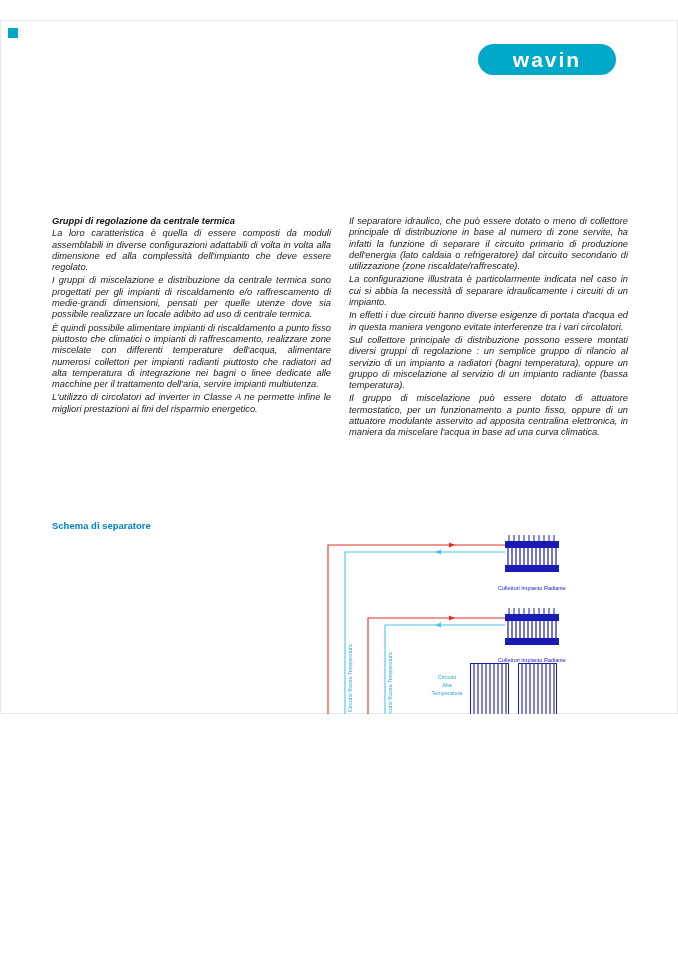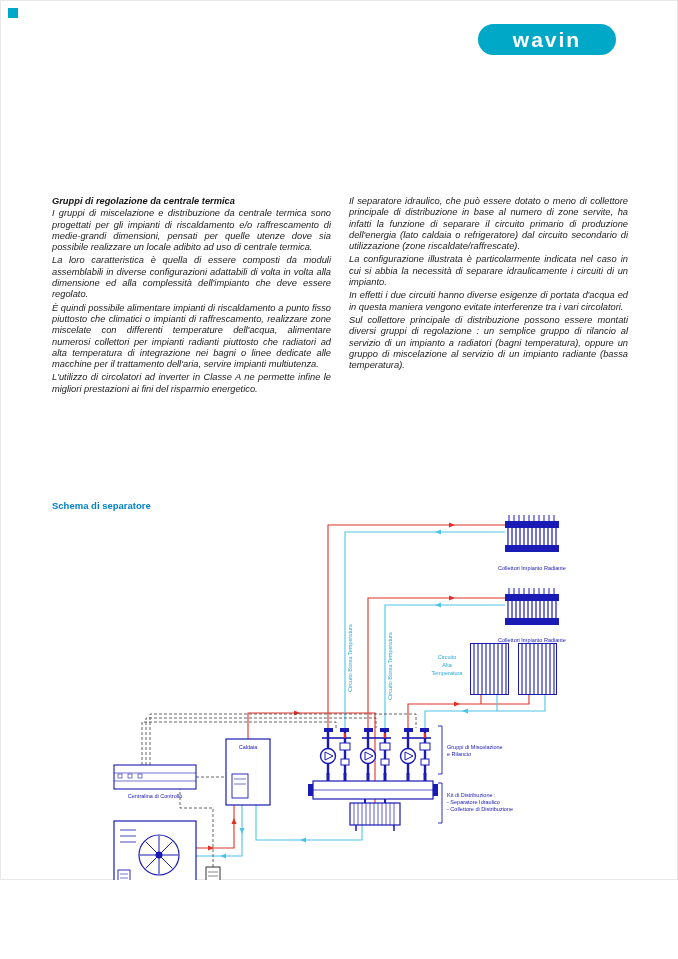--- a/index.html
+++ b/index.html
@@ -1,19 +1,20 @@
 <!DOCTYPE html>
 <html><head>
 <meta charset="utf-8">
 <style>
   html,body { margin:0; padding:0; background:#ffffff; }
   .page {
-    position:relative; width:678px; height:880px; background:#fff;
+    position:relative; width:678px; height:694px; background:#fff;
     font-family:"Liberation Sans", sans-serif; overflow:hidden;
     box-shadow: inset 0 0 0 1px #e8e8e8;
+    margin-top: 20px;
   }
   .corner-mark { position:absolute; width:10px; height:10px; background:#00a8c8; }
   .corner-mark.top { left:8px; top:8px; }
   .corner-mark.bottom { left:8px; top:941px; }
 
   .brand-logo {
     position:absolute; left:478px; top:24px; width:138px; height:31px;
     background:#00a8c8; border-radius:16px;
     display:flex; align-items:center; justify-content:center;
   }
@@ -51,30 +52,31 @@
 
   <div class="corner-mark top"></div>
 
   <div class="brand-logo">
     <span>wavin</span>
   </div>
 
   <div class="columns">
     <div class="col">
       <h3>Gruppi di regolazione da centrale termica</h3>
+      <p>La loro caratteristica è quella di essere composti da moduli assemblabili in diverse configurazioni adattabili di volta in volta alla dimensione ed alla complessità dell'impianto che deve essere regolato.</p>
       <p>I gruppi di miscelazione e distribuzione da centrale termica sono progettati per gli impianti di riscaldamento e/o raffrescamento di medie-grandi dimensioni, pensati per quelle utenze dove sia possibile realizzare un locale adibito ad uso di centrale termica.</p>
-      <p>La loro caratteristica è quella di essere composti da moduli assemblabili in diverse configurazioni adattabili di volta in volta alla dimensione ed alla complessità dell'impianto che deve essere regolato.</p>
       <p>È quindi possibile alimentare impianti di riscaldamento a punto fisso piuttosto che climatici o impianti di raffrescamento, realizzare zone miscelate con differenti temperature dell'acqua, alimentare numerosi collettori per impianti radianti piuttosto che radiatori ad alta temperatura di integrazione nei bagni o linee dedicate alle macchine per il trattamento dell'aria, servire impianti multiutenza.</p>
       <p>L'utilizzo di circolatori ad inverter in Classe A ne permette infine le migliori prestazioni ai fini del risparmio energetico.</p>
     </div>
     <div class="col">
       <p>Il separatore idraulico, che può essere dotato o meno di collettore principale di distribuzione in base al numero di zone servite, ha infatti la funzione di separare il circuito primario di produzione dell'energia (lato caldaia o refrigeratore) dal circuito secondario di utilizzazione (zone riscaldate/raffrescate).</p>
       <p>La configurazione illustrata è particolarmente indicata nel caso in cui si abbia la necessità di separare idraulicamente i circuiti di un impianto.</p>
       <p>In effetti i due circuiti hanno diverse esigenze di portata d'acqua ed in questa maniera vengono evitate interferenze tra i vari circolatori.</p>
       <p>Sul collettore principale di distribuzione possono essere montati diversi gruppi di regolazione : un semplice gruppo di rilancio al servizio di un impianto a radiatori (bagni temperatura), oppure un gruppo di miscelazione al servizio di un impianto radiante (bassa temperatura).</p>
+      <p>Il gruppo di miscelazione può essere dotato di attuatore termostatico, per un funzionamento a punto fisso, oppure di un attuatore modulante asservito ad apposita centralina elettronica, in maniera da miscelare l'acqua in base ad una curva climatica.</p>
     </div>
   </div>
 
   <h4 class="schema-heading">Schema di separatore</h4>
 
   <svg class="diagram" viewBox="0 0 580 400">
     <defs>
       <g id="manifold">
         <path d="M4,0V6 M9,0V6 M14,0V6 M19,0V6 M24,0V6 M29,0V6 M34,0V6 M39,0V6 M44,0V6 M49,0V6" stroke="#1a1ab4" stroke-width="1" fill="none"></path>
         <rect x="0" y="6" width="54" height="7" fill="#1a1ab4"></rect>

